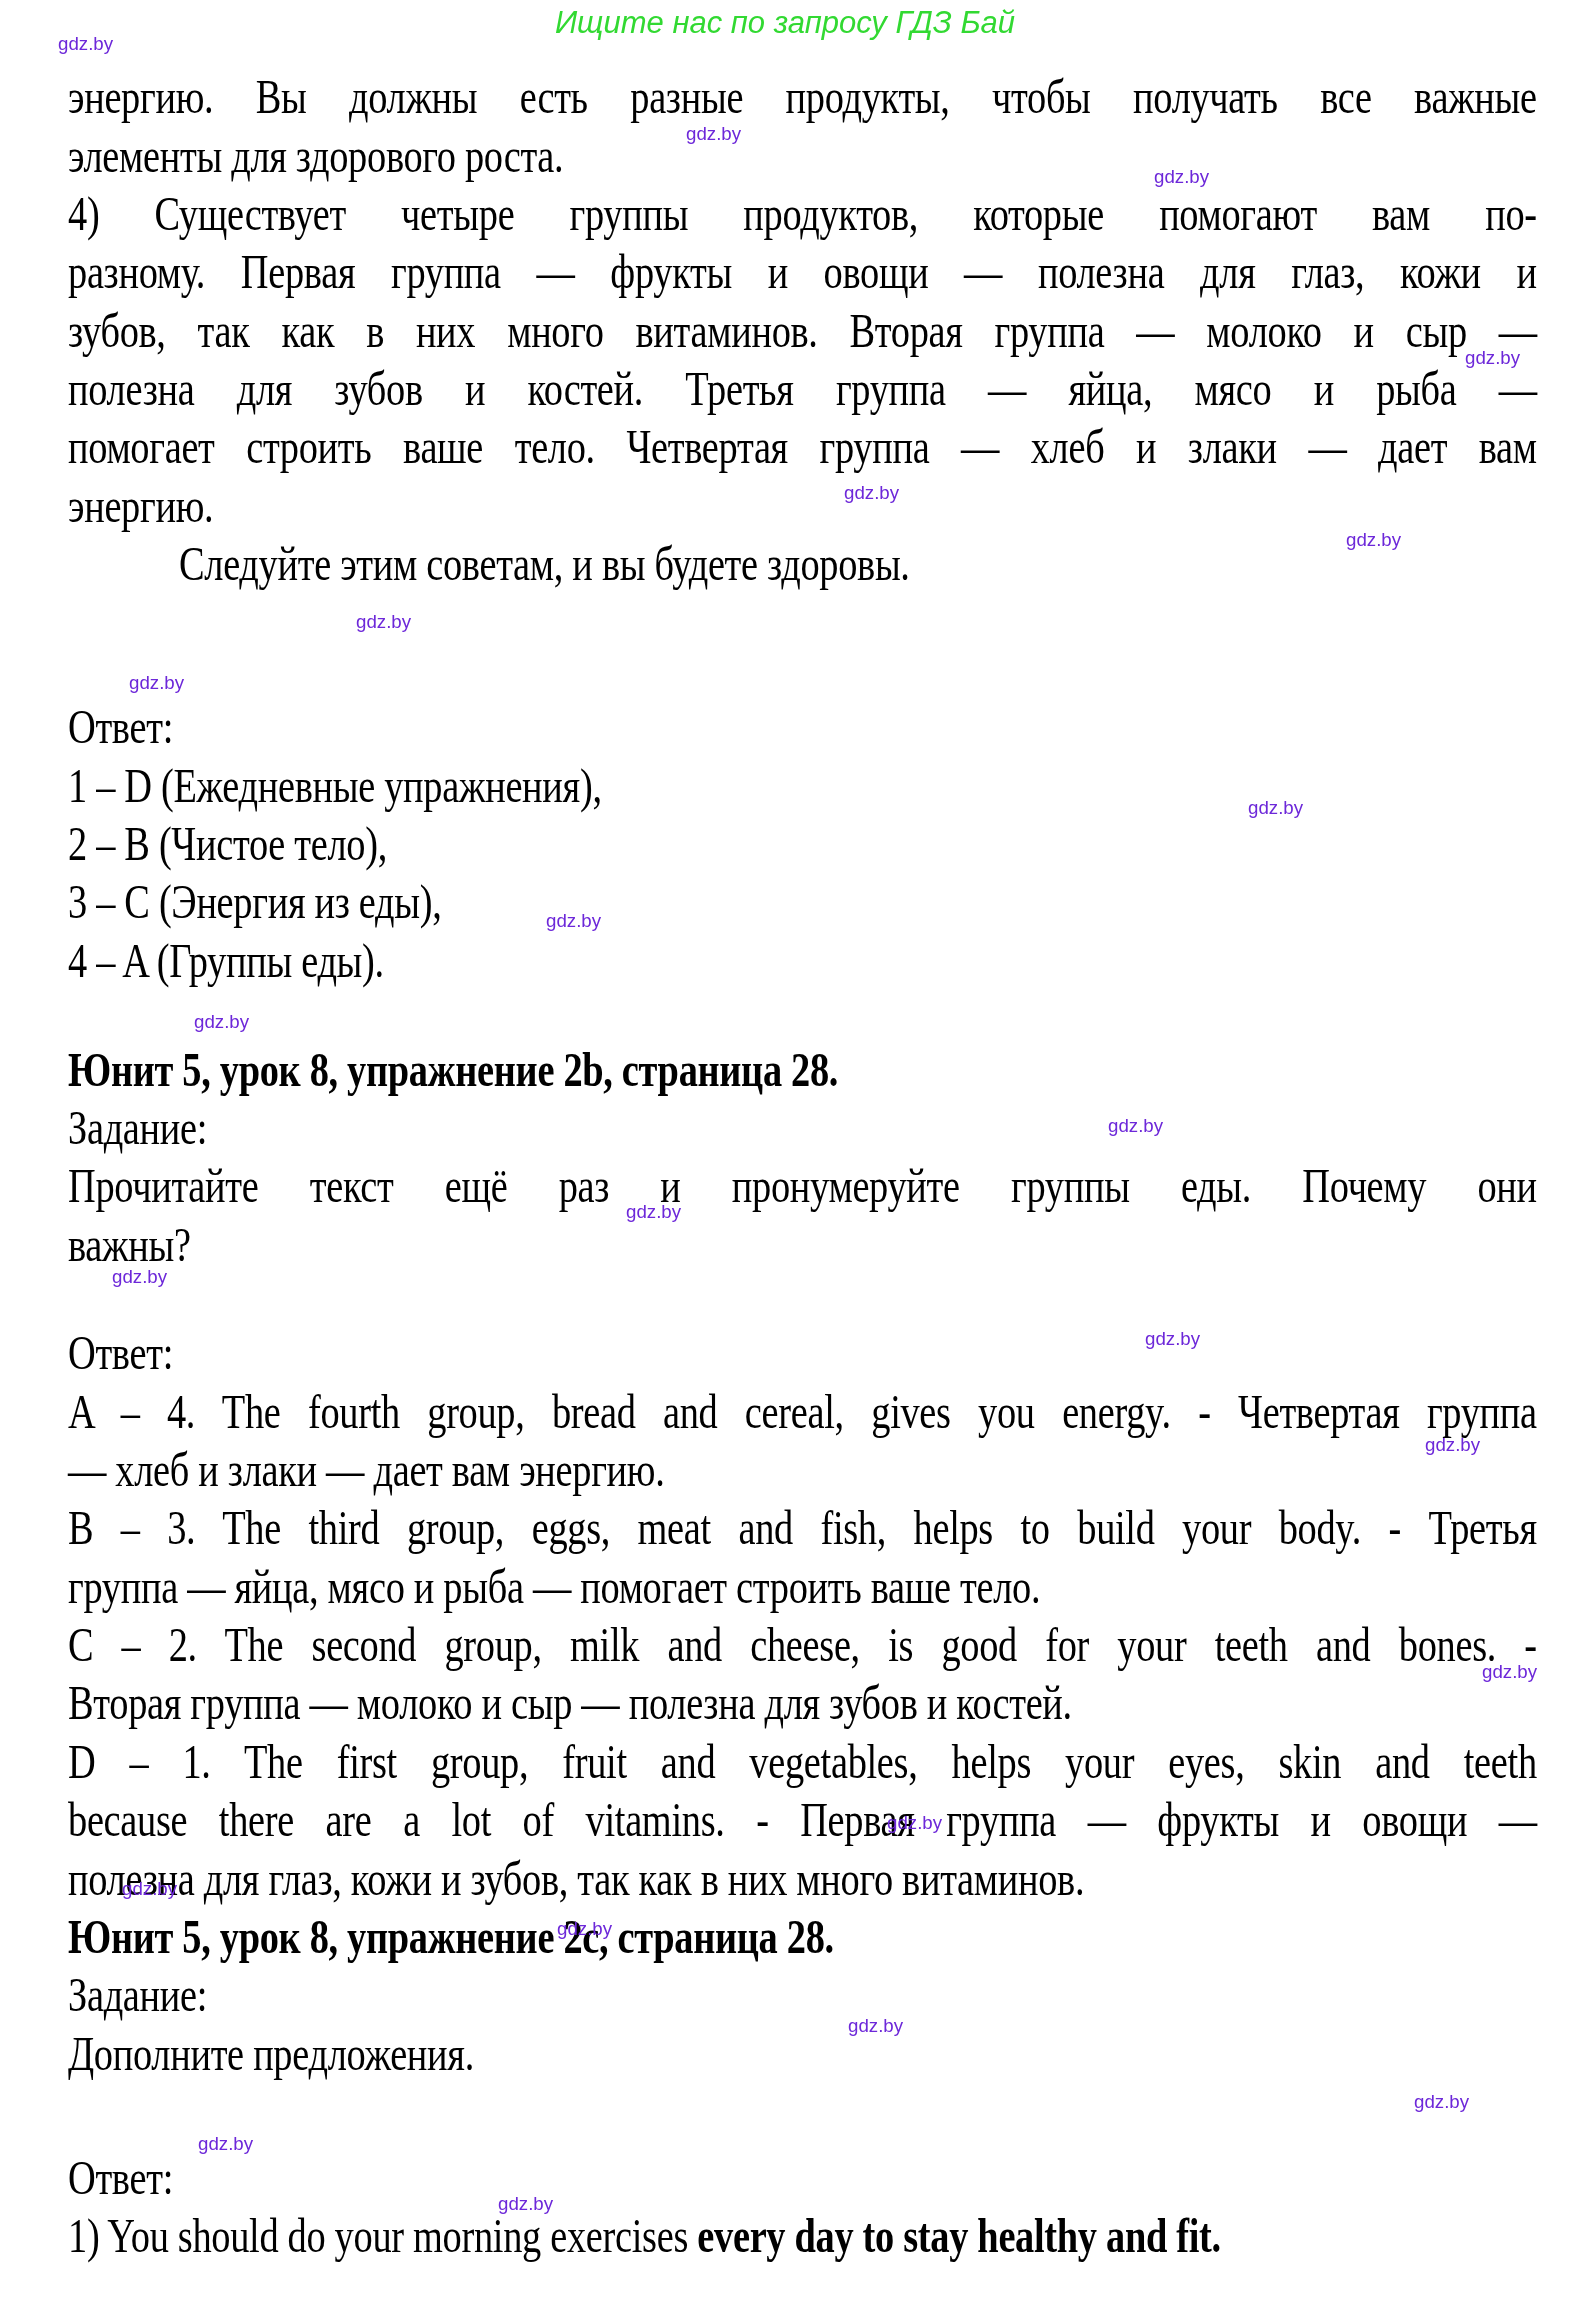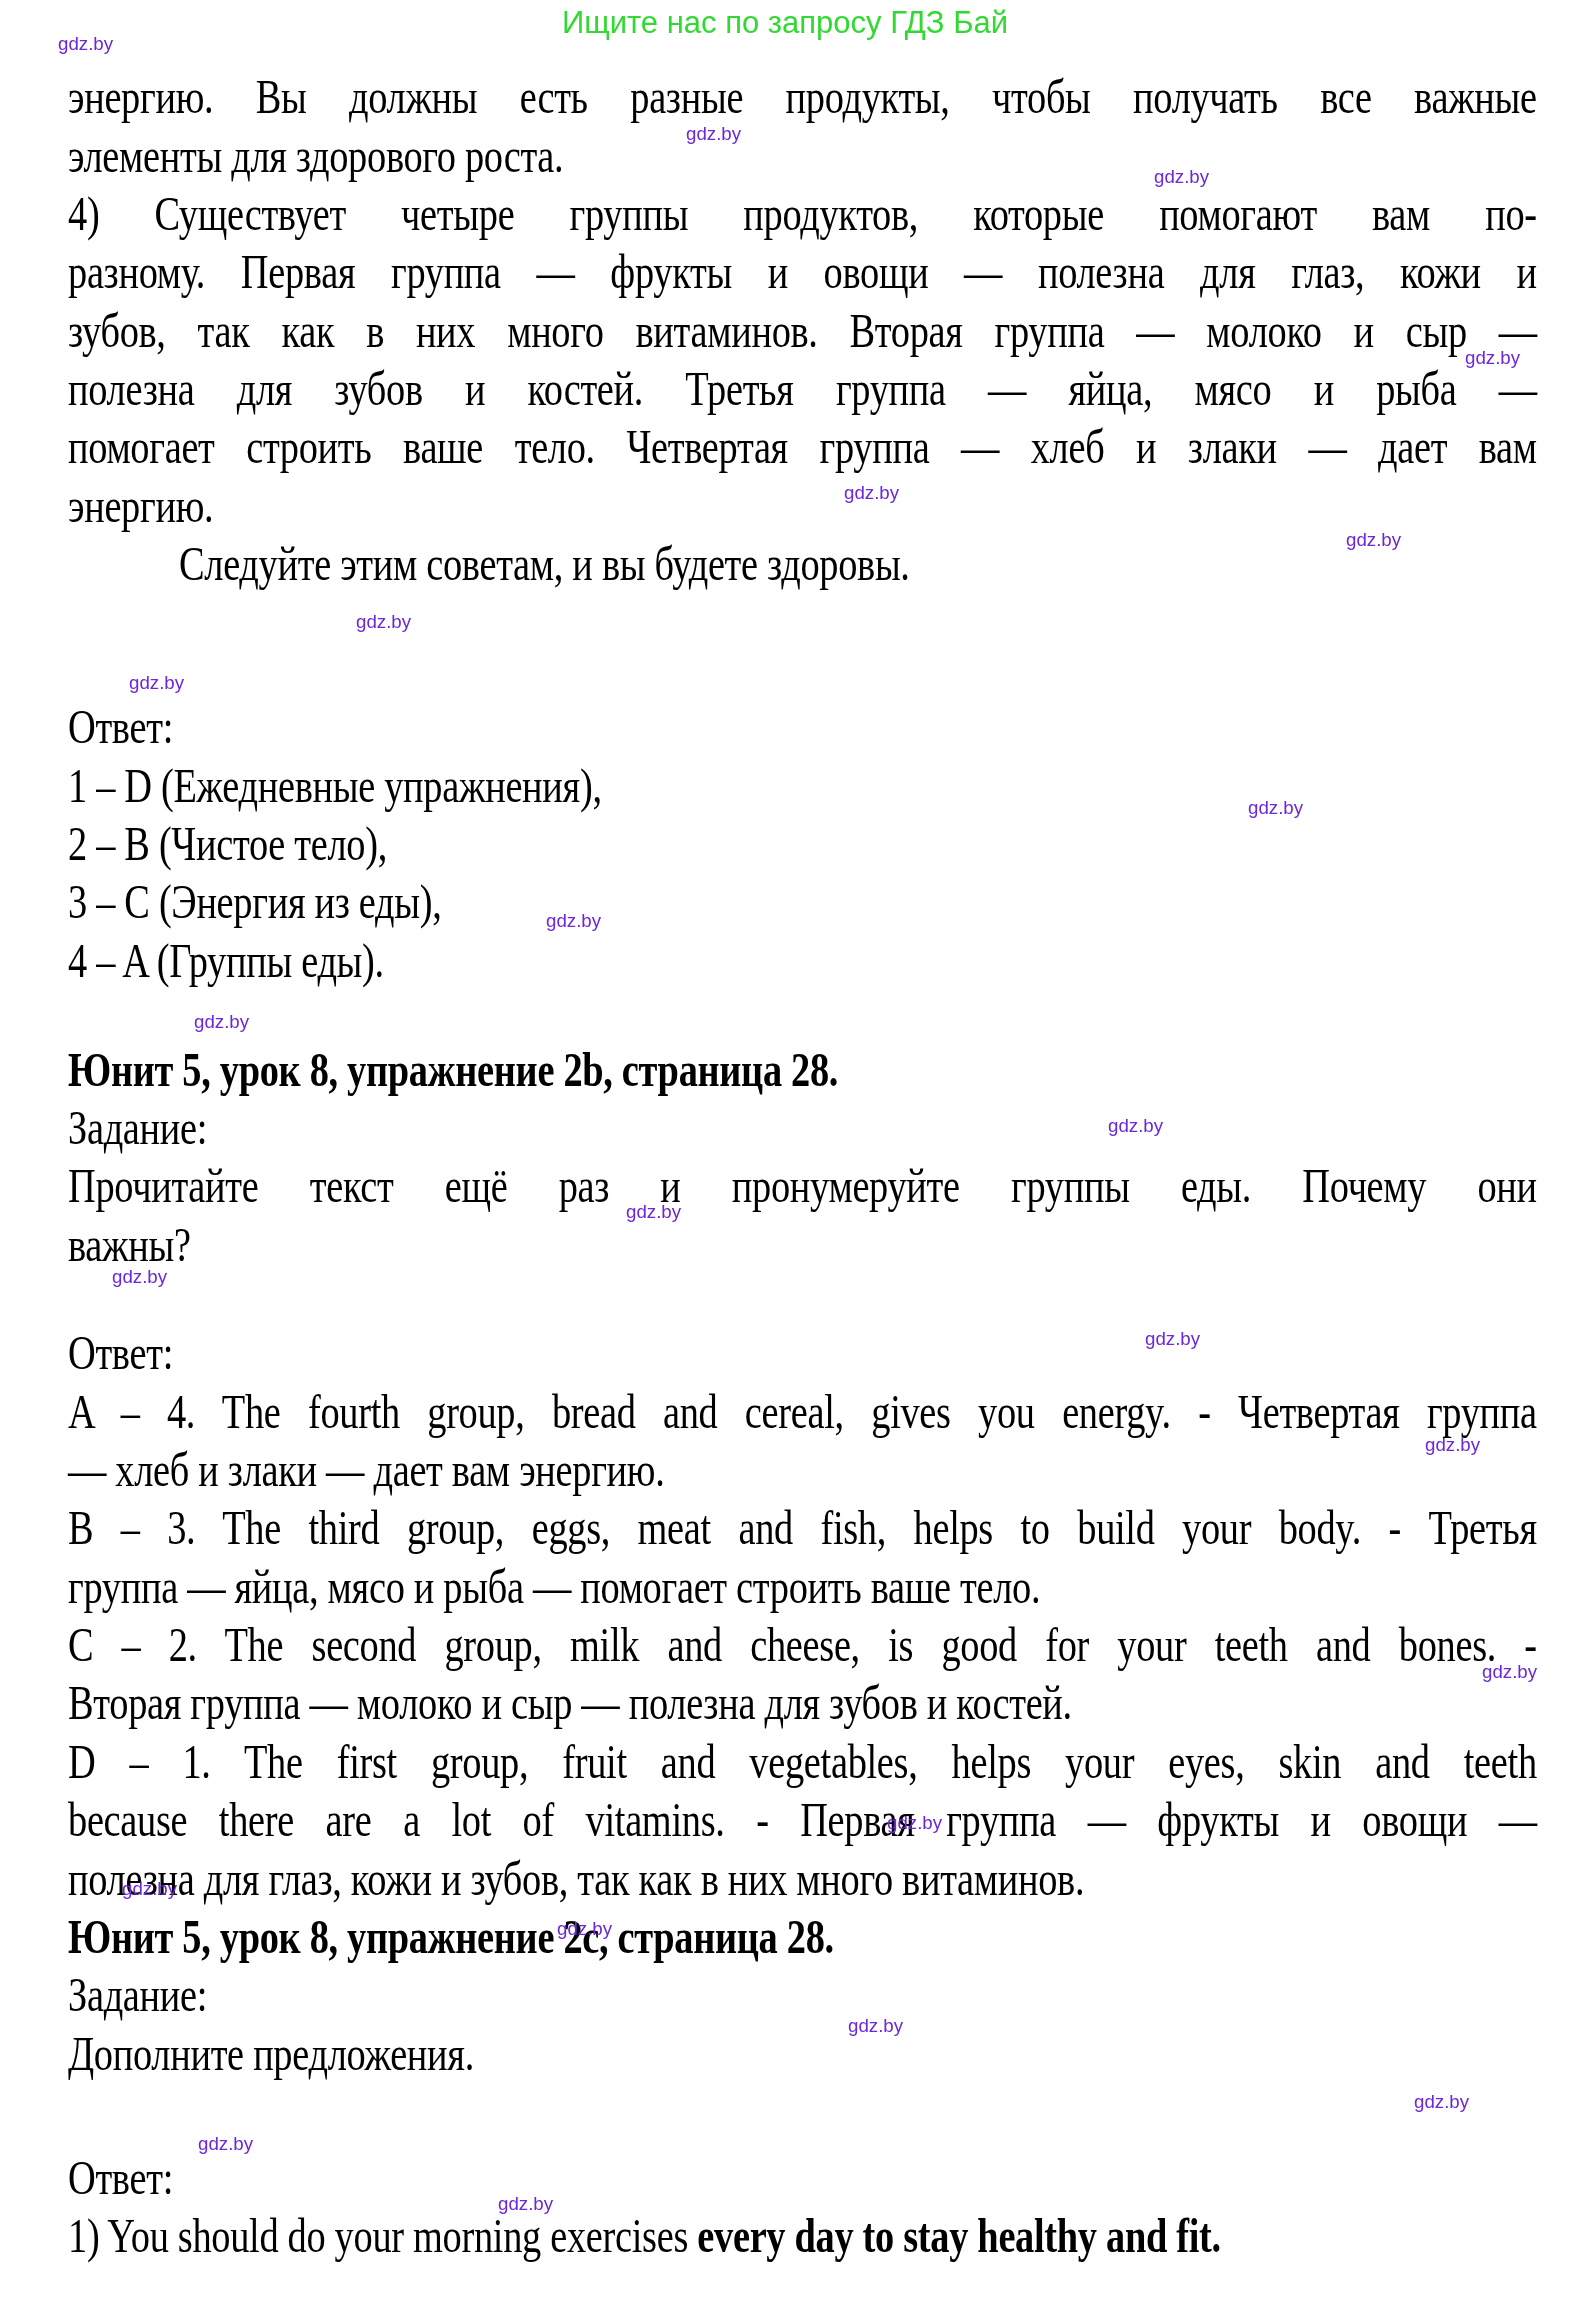--- a/index.html
+++ b/index.html
@@ -13,20 +13,21 @@
     color: #000000;
   }
   .banner {
     position: absolute;
     top: 4.7px; left: 0;
     width: 100%;
     text-align: center;
     font-family: "Liberation Sans", "DejaVu Sans", sans-serif;
     font-size: 31px;
     color: #32d932;
+    font-style: italic;
   }
   .footer {
     position: absolute;
     top: 2268px; left: 0;
     width: 100%;
     text-align: center;
     font-family: "Liberation Sans", "DejaVu Sans", sans-serif;
     font-size: 29.6px;
     word-spacing: 6.2px;
     color: #4b2382;

